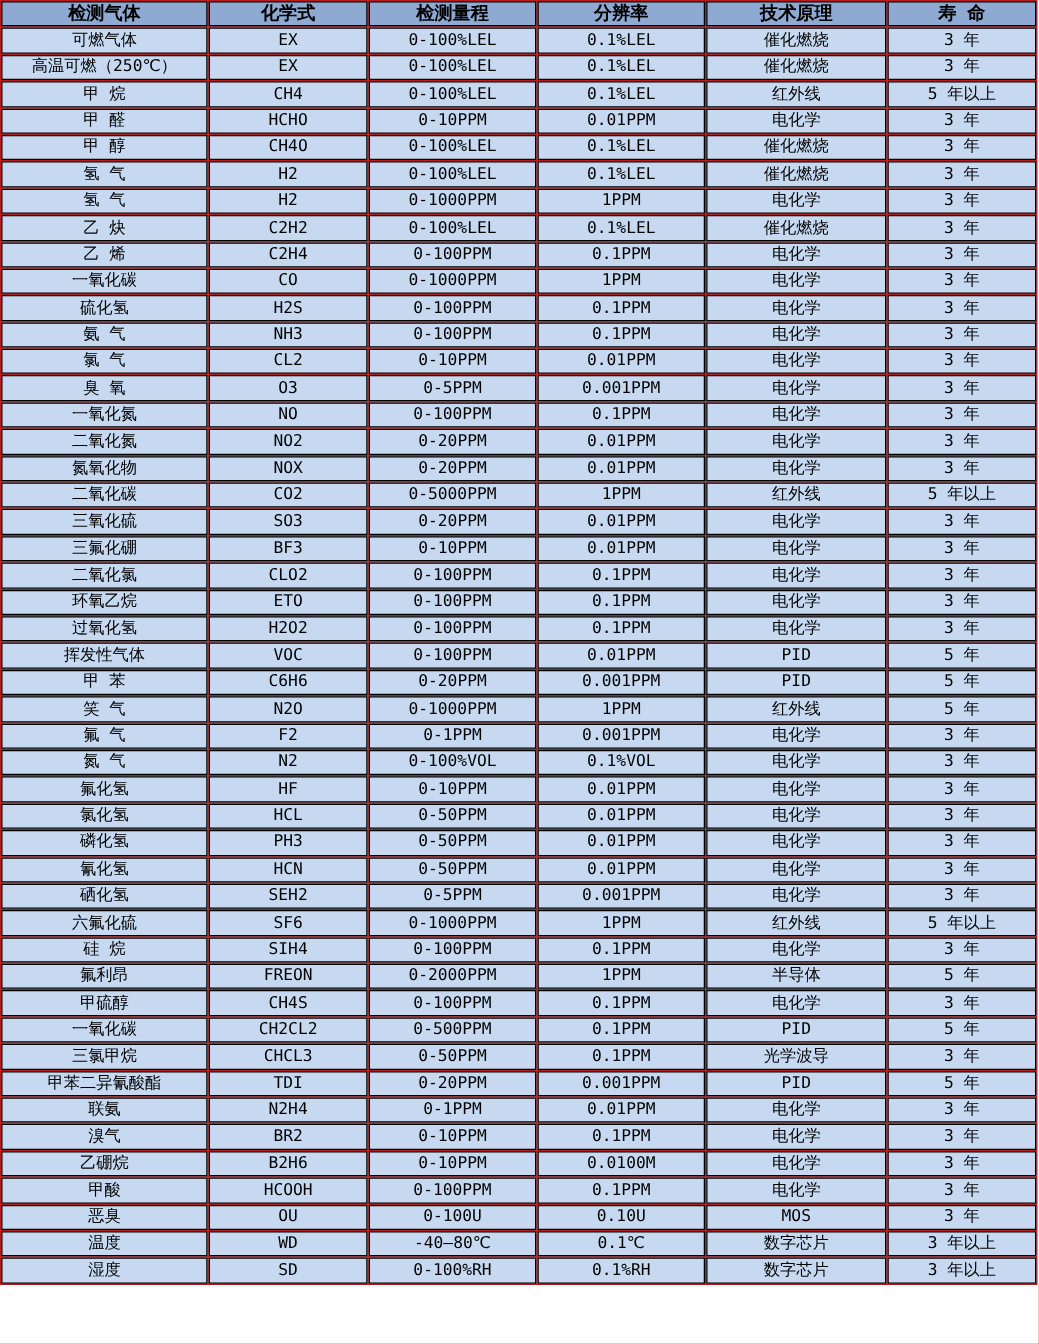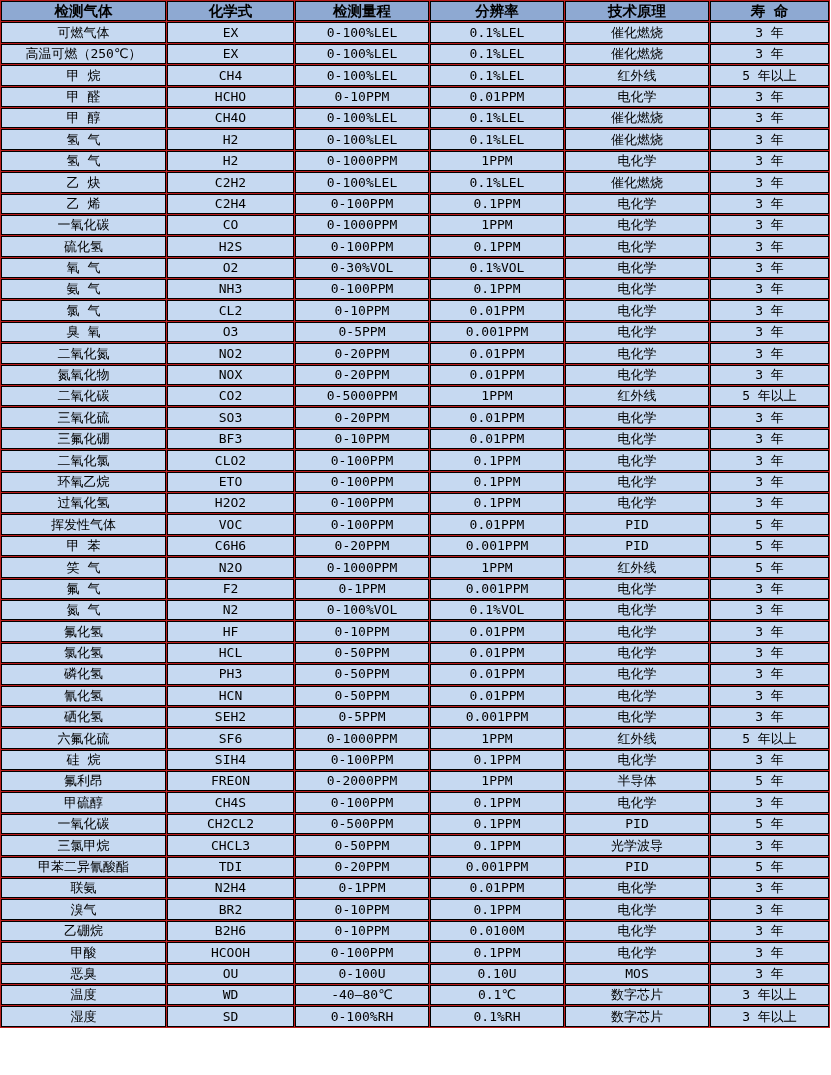--- a/index.html
+++ b/index.html
@@ -149,48 +149,48 @@
       </tr>
       <tr>
         <td>硫化氢</td>
         <td>H2S</td>
         <td>0-100PPM</td>
         <td>0.1PPM</td>
         <td>电化学</td>
         <td>3 年</td>
       </tr>
       <tr>
-        <td>氧 气</td>
-        <td>O2</td>
-        <td>0-30%VOL</td>
-        <td>0.1%VOL</td>
-        <td>电化学</td>
-        <td>3 年</td>
-      </tr>
-      <tr>
         <td>氨 气</td>
         <td>NH3</td>
         <td>0-100PPM</td>
         <td>0.1PPM</td>
         <td>电化学</td>
         <td>3 年</td>
       </tr>
       <tr>
         <td>氯 气</td>
         <td>CL2</td>
         <td>0-10PPM</td>
         <td>0.01PPM</td>
         <td>电化学</td>
         <td>3 年</td>
       </tr>
       <tr>
         <td>臭 氧</td>
         <td>O3</td>
         <td>0-5PPM</td>
         <td>0.001PPM</td>
+        <td>电化学</td>
+        <td>3 年</td>
+      </tr>
+      <tr>
+        <td>一氧化氮</td>
+        <td>NO</td>
+        <td>0-100PPM</td>
+        <td>0.1PPM</td>
         <td>电化学</td>
         <td>3 年</td>
       </tr>
       <tr>
         <td>二氧化氮</td>
         <td>NO2</td>
         <td>0-20PPM</td>
         <td>0.01PPM</td>
         <td>电化学</td>
         <td>3 年</td>

